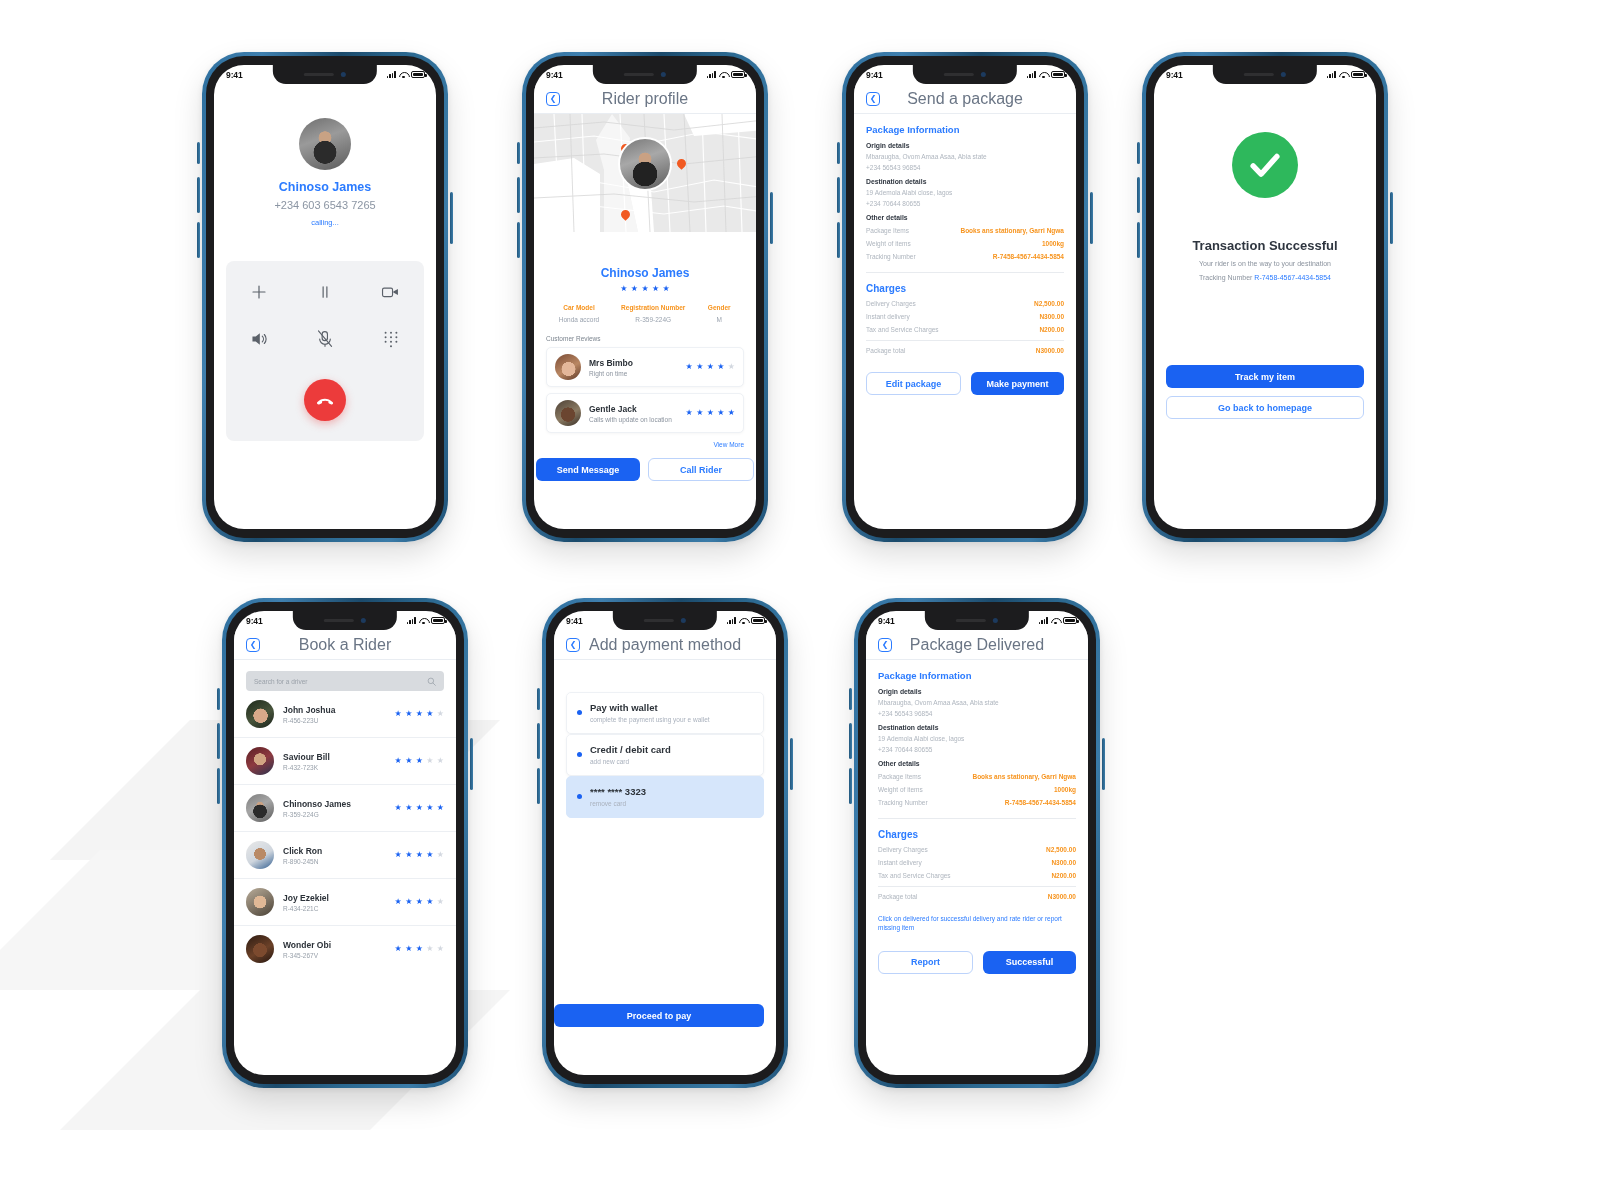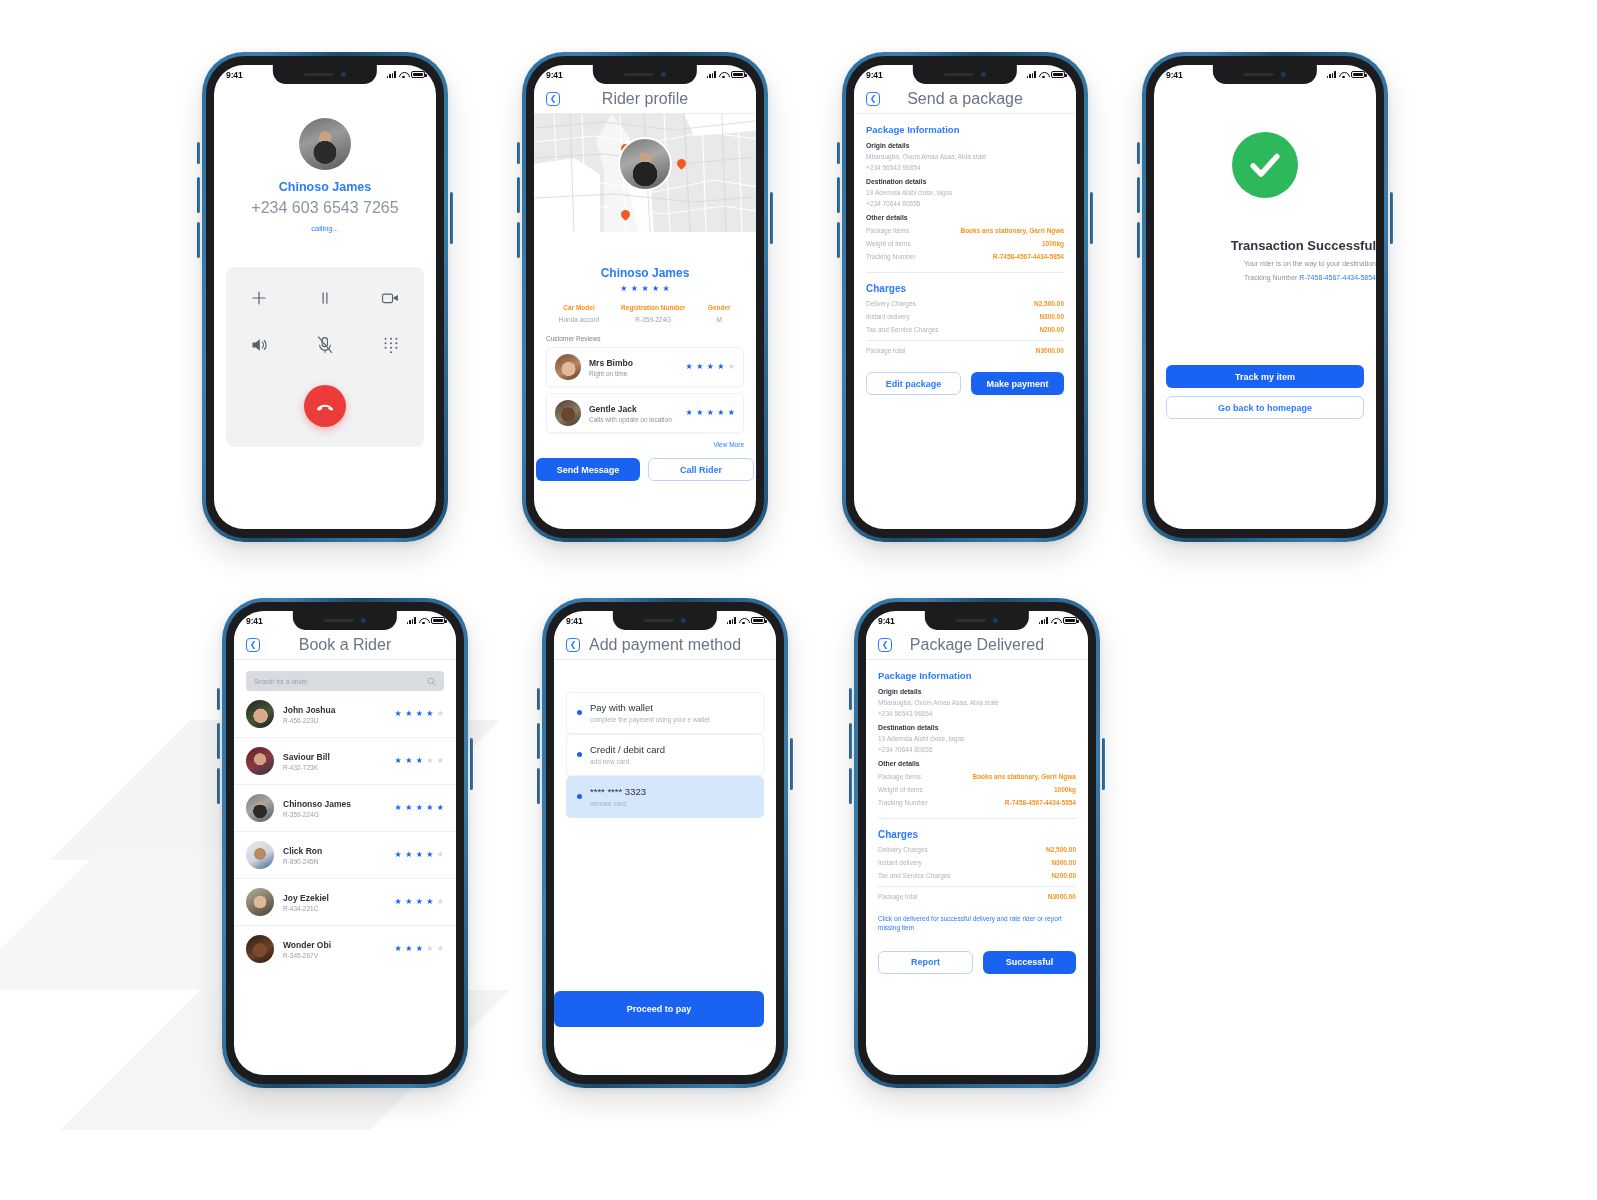--- a/index.html
+++ b/index.html
@@ -98,21 +98,21 @@
 
   .stars { display:flex; gap:3.4px; }
   .stars span { font-size:8px; color:#1a62f2; line-height:1; }
   .stars span.off { color:#d3d8e0; }
 
   .avatar { border-radius:50%; background-size:cover; background-position:center; flex:none; }
 
   
   .call-wrap { padding-top: 34px; text-align:center; }
   .call-name { font-size:12.5px; font-weight:700; color:#2b7bff; margin-top:10px; }
-  .call-phone { font-size:16px; color:#8b95a3; margin-top:5px; }
+  .call-phone { font-size:11px; color:#8b95a3; margin-top:5px; }
   .call-status { font-size:7.5px; color:#2b7bff; margin-top:7px; }
   .call-panel {
     margin: 34px 12px 0; background:#f1f2f4; border-radius:8px;
     padding: 22px 0 20px;
   }
   .ctrl-grid { display:grid; grid-template-columns:repeat(3,1fr); row-gap:28px; }
   .ctrl { display:flex; align-items:center; justify-content:center; color:#5b6169; cursor:pointer; }
   .endcall {
     width:42px;height:42px;border-radius:50%;background:#ec3b3b;margin:30px auto 0;
     display:flex;align-items:center;justify-content:center;cursor:pointer;
@@ -158,21 +158,21 @@
   .kv .k { font-size:6.5px; color:#aeb5be; }
   .kv .v { font-size:6.5px; color:#f7941e; font-weight:700; }
   .rule { height:1px; background:#e8ebef; margin:12px 0 10px; }
   .pkg h4 { font-size:10px; color:#2b7bff; font-weight:700; }
   .totrule { height:1px; background:#e8ebef; margin:7px 0 2px; }
   .pkg-actions { display:flex; gap:10px; margin-top:18px; }
   .pkg-actions .btn { flex:1; height:23px; }
   .notice { font-size:6.5px; color:#2b7bff; line-height:1.45; margin-top:14px; }
 
   
-  .succ { text-align:right; padding-top:48px; }
+  .succ { text-align:center; padding-top:48px; }
   .check { width:66px;height:66px;border-radius:50%;background:#2eb85c;margin:0 auto;
     display:flex;align-items:center;justify-content:center; }
   .succ h2 { font-size:13px; color:#2f3640; margin-top:40px; font-weight:700; }
   .succ p { font-size:7px; color:#8b939e; margin-top:7px; }
   .succ-actions { position:absolute; left:12px; right:12px; top:300px; }
   .succ-actions .btn { height:23px; width:100%; }
   .succ-actions .btn+.btn { margin-top:8px; }
 
   
   .search {
@@ -192,23 +192,23 @@
   
   .pay-list { padding: 32px 12px 0; }
   .pay-card {
     border:1px solid #eef1f5; border-radius:5px; background:#fff;
     padding:9px 10px 10px 10px; display:flex; align-items:center; gap:8px;
     box-shadow:0 1px 3px rgba(0,0,0,.04); cursor:pointer;
   }
   .pay-card + .pay-card { margin-top:0; }
   .pay-card.sel { background:#d6e6fb; border-color:#d6e6fb; box-shadow:none; }
   .radio { width:5px;height:5px;border-radius:50%;background:#1a62f2;flex:none; }
-  .pay-t { font-size:9.5px; color:#2c3239; font-weight:400; }
+  .pay-t { font-size:9.5px; color:#2c3239; font-weight:700; }
   .pay-s { font-size:6.5px; color:#a9b1bd; margin-top:3px; }
-  .proceed { position:absolute; left:0; right:12px; bottom:48px; height:36px; }
+  .proceed { position:absolute; left:0; right:12px; bottom:48px; height:23px; }
 </style>
 </head>
 <body>
 
 <div id="stage">
 
   <div class="wm-wrap">
     <svg width="520" height="460" viewBox="0 0 520 460">
       <polygon points="190,20 500,20 360,160 50,160" fill="#f4f4f4"></polygon>
       <polygon points="100,150 410,150 270,290 -40,290" fill="#f6f6f6"></polygon>

